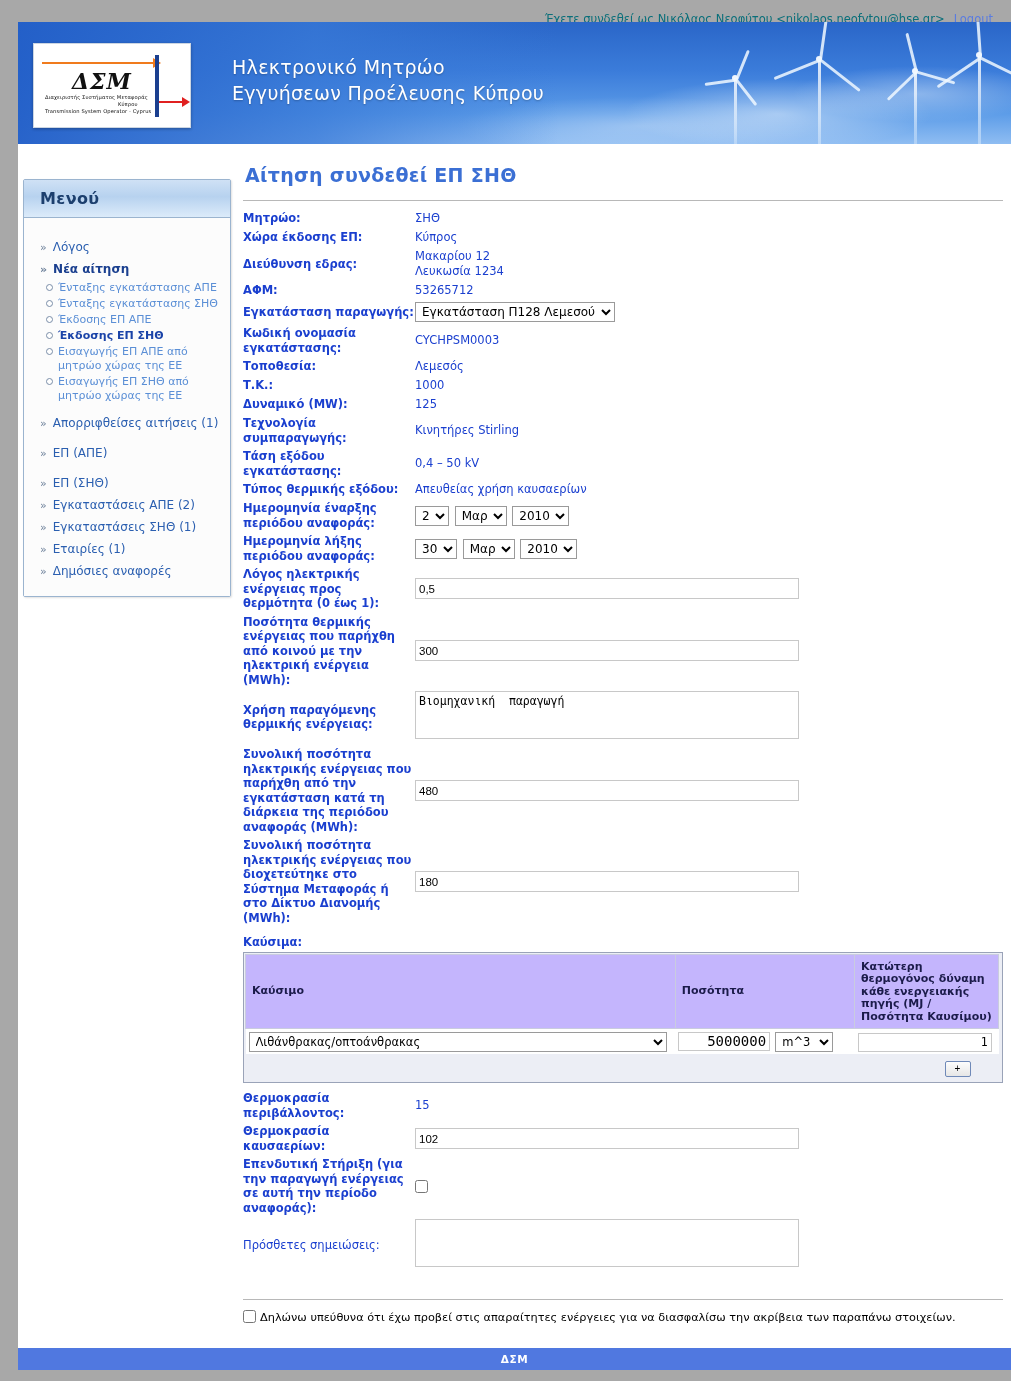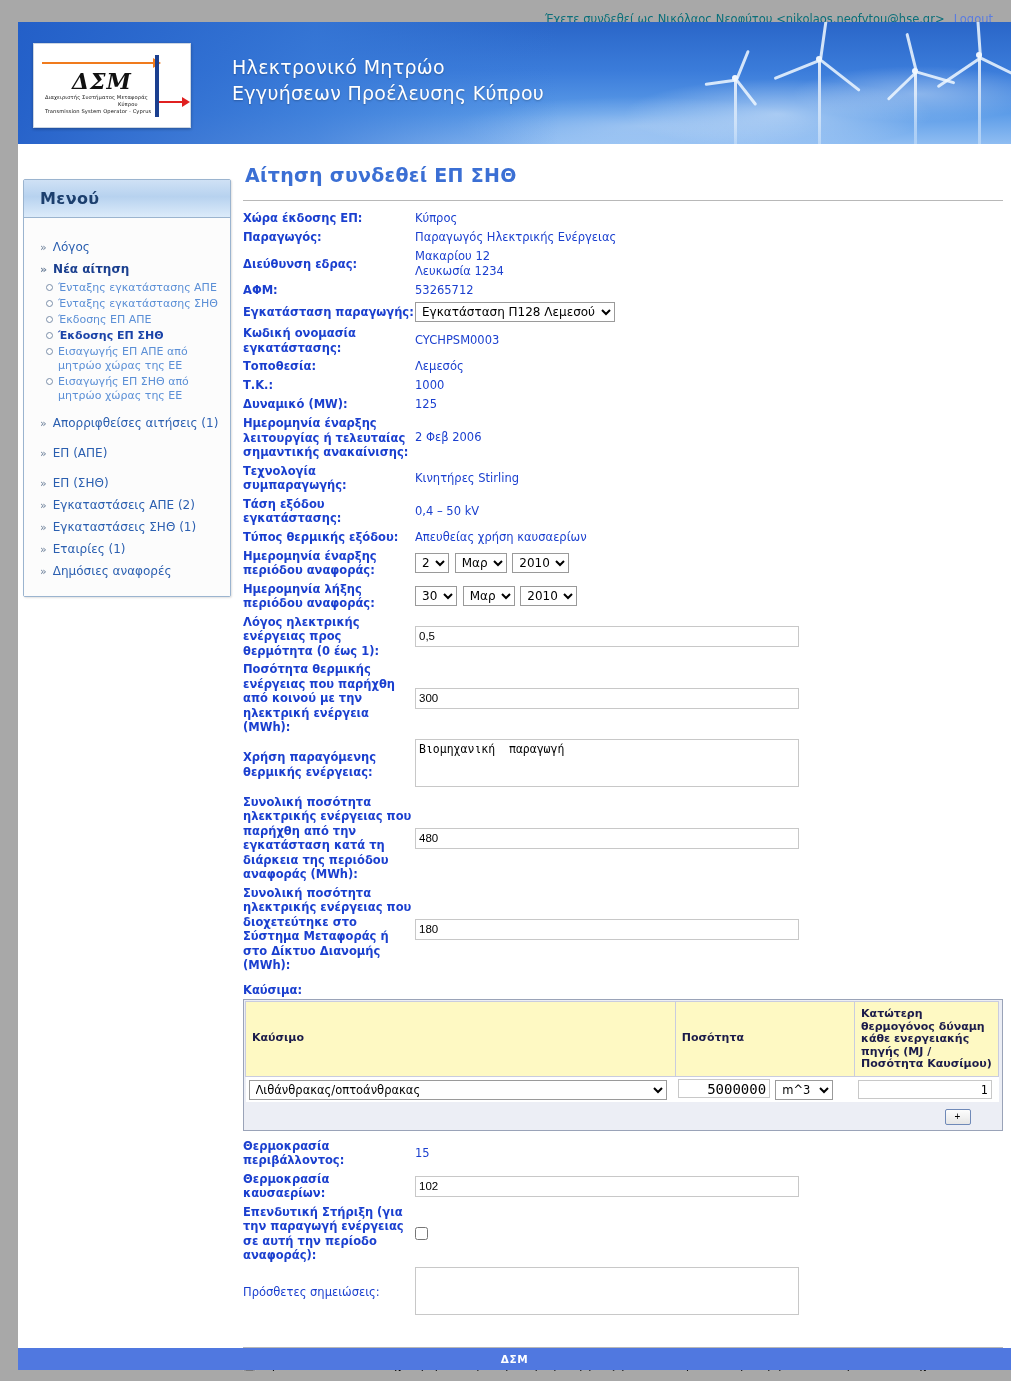--- a/index.html
+++ b/index.html
@@ -289,21 +289,21 @@
 
   
   .fuelswrap {
     width: 756px;
     border: 1px solid #9aa3b8;
     background: #eceef5;
     padding: 1px;
   }
   table.fuels { border-collapse: collapse; width: 754px; }
   table.fuels th {
-    background: #fef9c3;
+    background: #c4b5fd;
     color: #1b1b4a;
     font-size: 11px;
     font-weight: bold;
     text-align: left;
     vertical-align: bottom;
     padding: 4px 6px 5px 6px;
     border: 1px solid #c9ccdf;
     line-height: 12.5px;
   }
   table.fuels th.c1 { width: 424px; vertical-align: middle; height: 64px; }
@@ -504,27 +504,27 @@
         </a>
       </div>
     </div>
 
     <div class="main">
       <div class="pagetitle">Αίτηση συνδεθεί ΕΠ ΣΗΘ</div>
       <div class="hrule"></div>
 
       <table class="formtbl">
         <tbody>
+            <tr>
+          <td class="lbl">Μητρώο:</td>
+          <td class="val">ΣΗΘ</td>
+        </tr>
         <tr>
           <td class="lbl">Χώρα έκδοσης ΕΠ:</td>
           <td class="val">Κύπρος</td>
-        </tr>
-        <tr>
-          <td class="lbl">Παραγωγός:</td>
-          <td class="val">Παραγωγός Ηλεκτρικής Ενέργειας</td>
         </tr>
         <tr>
           <td class="lbl">Διεύθυνση εδρας:</td>
           <td class="val">
             <div>Μακαρίου 12</div>
             <div>Λευκωσία 1234</div>
           </td>
         </tr>
         <tr>
           <td class="lbl">ΑΦΜ:</td>
@@ -546,24 +546,20 @@
           <td class="lbl">Τοποθεσία:</td>
           <td class="val">Λεμεσός</td>
         </tr>
         <tr>
           <td class="lbl">Τ.Κ.:</td>
           <td class="val">1000</td>
         </tr>
         <tr>
           <td class="lbl">Δυναμικό (MW):</td>
           <td class="val">125</td>
-        </tr>
-        <tr>
-          <td class="lbl">Ημερομηνία έναρξης λειτουργίας ή τελευταίας σημαντικής ανακαίνισης:</td>
-          <td class="val">2 Φεβ 2006</td>
         </tr>
         <tr>
           <td class="lbl">Τεχνολογία συμπαραγωγής:</td>
           <td class="val">Κινητήρες Stirling</td>
         </tr>
         <tr>
           <td class="lbl">Τάση εξόδου εγκατάστασης:</td>
           <td class="val">0,4 – 50 kV</td>
         </tr>
         <tr>

